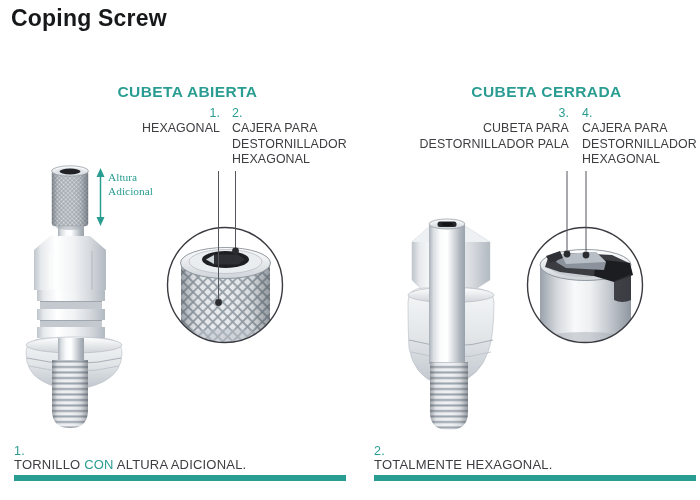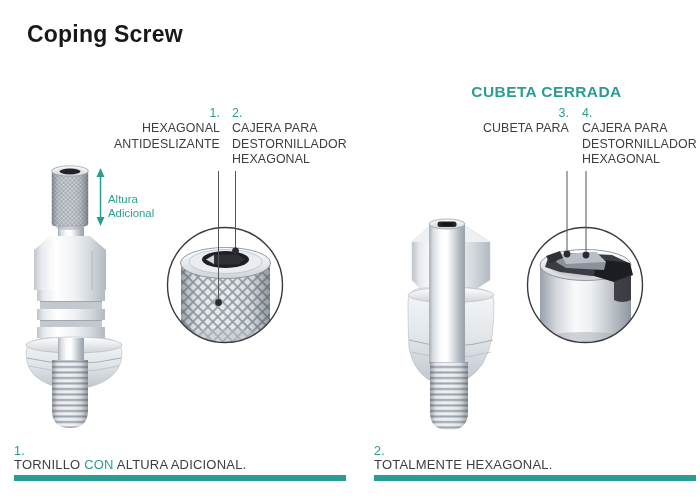--- a/index.html
+++ b/index.html
@@ -5,34 +5,34 @@
   html,body{margin:0;padding:0;background:#ffffff;}
   body{width:700px;height:500px;font-family:"Liberation Sans",sans-serif;}
   .page{position:relative;width:700px;height:500px;background:#ffffff;overflow:hidden;color:#3d3e42;}
   .title{position:absolute;left:11px;top:5px;font-size:23px;font-weight:bold;color:#17181a;letter-spacing:.2px;}
   .heading{position:absolute;top:83px;width:255px;text-align:center;font-size:15.5px;font-weight:bold;color:#2a9d92;letter-spacing:.4px;}
   #heading-open{left:60px;} #heading-closed{left:419px;}
   .callout{position:absolute;top:106px;font-size:12.4px;line-height:15.4px;letter-spacing:.1px;color:#3d3e42;}
   .callout .num{color:#2a9d92;}
   .callout.right-al{text-align:right;}
   #callout-1{right:480px;} #callout-2{left:232px;} #callout-3{right:131px;} #callout-4{left:582px;}
-  .altura{position:absolute;left:108px;top:193px;font-size:11.4px;line-height:13.8px;color:#2a9d92;}
+  .altura{position:absolute;left:108px;top:171px;font-size:11.4px;line-height:13.8px;color:#2a9d92;font-family:Liberation Serif, serif;}
   .stage{position:absolute;left:0;top:0;width:700px;height:500px;}
   .caption{position:absolute;top:444px;font-size:13px;line-height:14px;letter-spacing:.2px;color:#3d3e42;}
   #caption-left{left:14px;width:332px;} #caption-right{left:374px;width:322px;}
   .caption .num{color:#2a9d92;font-size:12.5px;}
   .caption .hl{color:#2a9d92;text-align:right;}
   .caption .bar{margin-top:3px;height:5.5px;background:#2a9d92;}
 </style>
 </head>
 <body>
 
 <div class="page">
 
-  <h1 class="title" style="margin:16px;">Coping Screw</h1>
+  <h1 class="title" style="margin:0;">Coping Screw</h1>
 
   <svg class="stage" width="700" height="500" viewBox="0 0 700 500">
     <defs>
       <linearGradient id="metal" x1="0" y1="0" x2="1" y2="0">
         <stop offset="0" stop-color="#a8afb8"></stop>
           <stop offset="0.12" stop-color="#d9dde1"></stop>
         <stop offset="0.32" stop-color="#fafbfc"></stop>
           <stop offset="0.5" stop-color="#ffffff"></stop>
         <stop offset="0.68" stop-color="#d8dce0"></stop>
           <stop offset="0.86" stop-color="#aeb5bd"></stop>
@@ -179,36 +179,37 @@
       <circle cx="586" cy="255" r="3.4"></circle>
     </g>
 
     <g fill="#2a9d92">
       <line x1="100.5" y1="176" x2="100.5" y2="218" stroke="#2a9d92" stroke-width="1.5"></line>
       <polygon points="100.5,168 96.5,177 104.5,177"></polygon>
       <polygon points="100.5,226 96.5,217 104.5,217"></polygon>
     </g>
   </svg>
 
+  <div class="heading" id="heading-open">CUBETA ABIERTA</div>
   <div class="heading" id="heading-closed">CUBETA CERRADA</div>
 
   <div class="callout right-al" id="callout-1">
     <div class="num">1.</div>
     <div>HEXAGONAL</div>
-    <div>ANTIDESLIZANTE</div>
   </div>
   <div class="callout" id="callout-2">
     <div class="num">2.</div>
     <div>CAJERA PARA</div>
     <div>DESTORNILLADOR</div>
     <div>HEXAGONAL</div>
   </div>
   <div class="callout right-al" id="callout-3">
     <div class="num">3.</div>
     <div>CUBETA PARA</div>
+    <div>DESTORNILLADOR PALA</div>
   </div>
   <div class="callout" id="callout-4">
     <div class="num">4.</div>
     <div>CAJERA PARA</div>
     <div>DESTORNILLADOR</div>
     <div>HEXAGONAL</div>
   </div>
 
   <div class="altura">
     <div>Altura</div>

